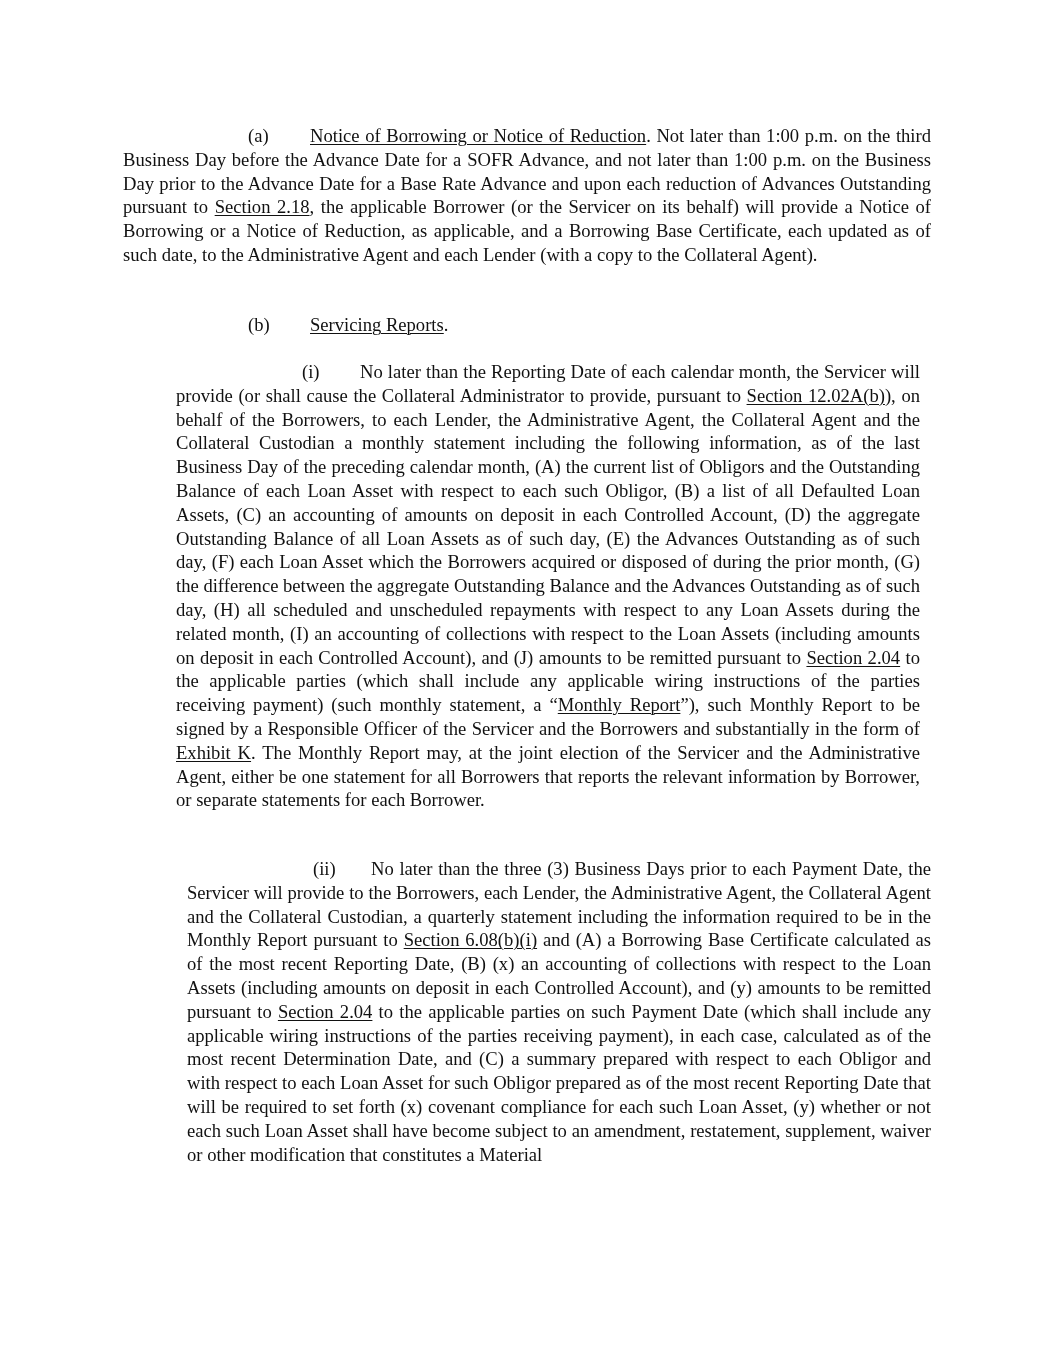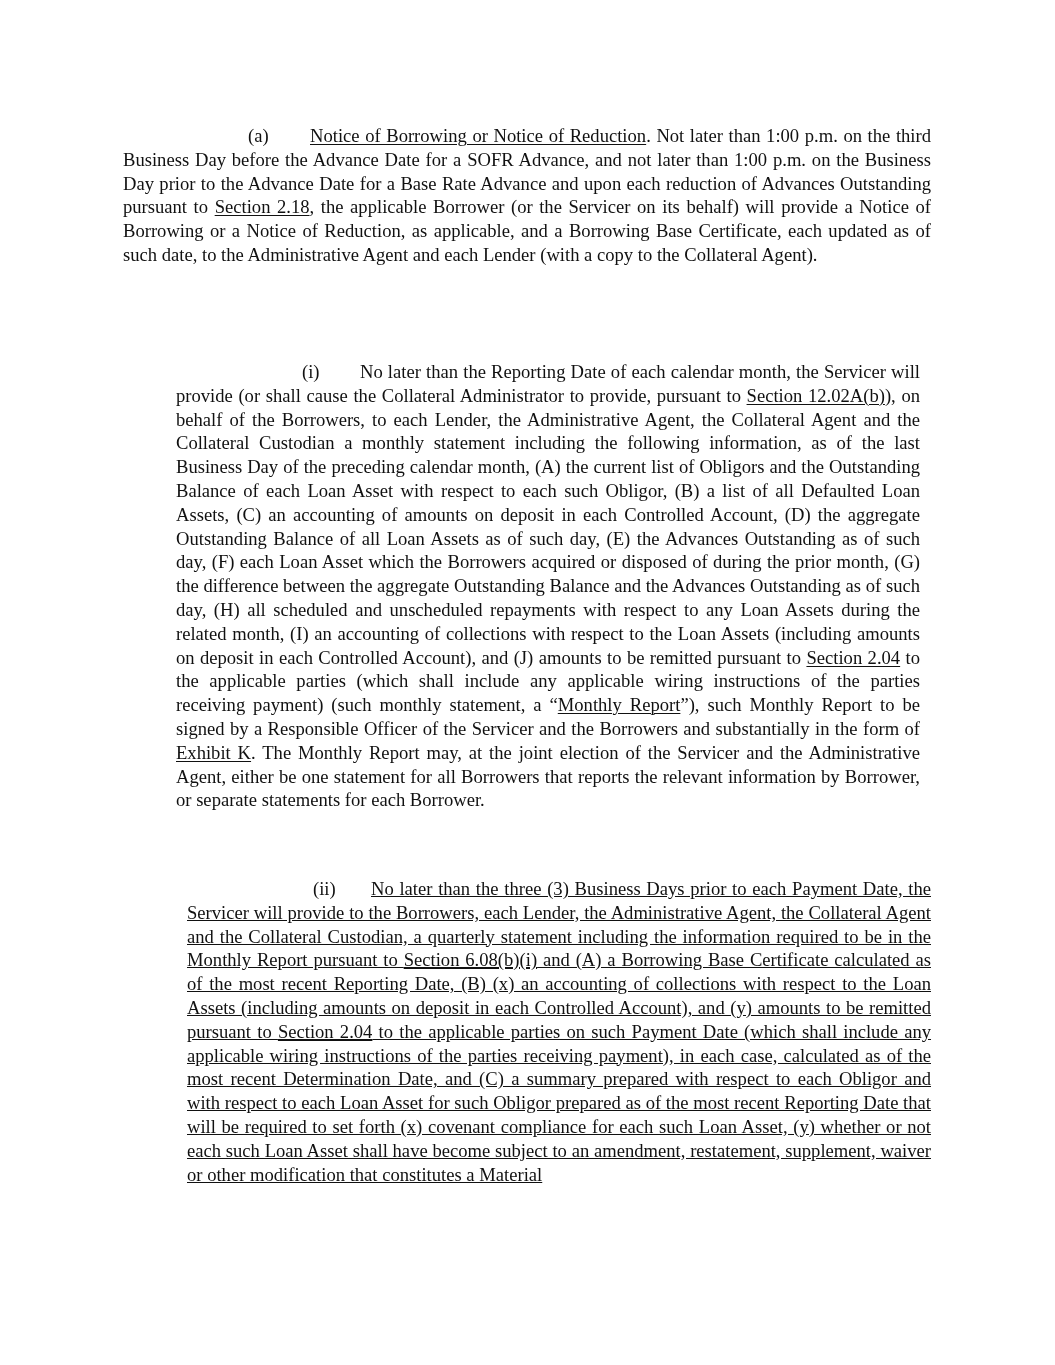--- a/index.html
+++ b/index.html
@@ -7,38 +7,39 @@
   .page {
     position: absolute; left: 0; top: 0; width: 1055px; height: 1117px;
     background: #ffffff; color: #111111;
     font-family: "Liberation Serif", "DejaVu Serif", serif;
     font-size: 18.6px; line-height: 23.8px;
   }
   .para { position: absolute; text-align: justify; text-align-last: left; margin: 0; }
   .para-a { left: 123px; top: 124px; width: 808px; }
   .para-b { left: 123px; top: 313px; width: 808px; }
   .para-i { left: 176px; top: 360px; width: 744px; }
-  .para-ii { left: 187px; top: 877px; width: 744px; text-decoration: underline; }
+  .para-ii { left: 187px; top: 857px; width: 744px; }
   .lbl-a { display: inline-block; padding-left: 125px; width: 62px; }
   .lbl-sub { display: inline-block; padding-left: 126px; width: 58px; }
   .lbl-b { display: inline-block; padding-left: 125px; width: 62px; }
   u, .u { text-decoration: underline; text-underline-offset: 2px; text-decoration-thickness: 1px; }
   .page-number {
     position: absolute; left: 0; width: 1055px; top: 1220px;
     text-align: right; font-size: 14px; line-height: 18px; padding-left: 32px;
   }
   
 </style>
 </head>
 <body>
 
 <div class="page">
 
   <p class="para para-a"><span class="lbl-a">(a)</span><u>Notice of Borrowing or Notice of Reduction</u><span>.  Not later than 1:00 p.m. on the third Business Day before the Advance Date for a SOFR Advance, and not later than 1:00 p.m. on the Business Day prior to the Advance Date for a Base Rate Advance and upon each reduction of Advances Outstanding pursuant to </span><u>Section 2.18</u><span>, the applicable Borrower (or the Servicer on its behalf) will provide a Notice of Borrowing or a Notice of Reduction, as applicable, and a Borrowing Base Certificate, each updated as of such date, to the Administrative Agent and each Lender (with a copy to the Collateral Agent).</span></p>
 
+  <p class="para para-b"><span class="lbl-b">(b)</span><u>Servicing Reports</u><span>.</span></p>
 
   <p class="para para-i"><span class="lbl-sub">(i)</span><span>No later than the Reporting Date of each calendar month, the Servicer will provide (or shall cause the Collateral Administrator to provide, pursuant to </span><u>Section 12.02A(b)</u><span>), on behalf of the Borrowers, to each Lender, the Administrative Agent, the Collateral Agent and the Collateral Custodian a monthly statement including the following information, as of the last Business Day of the preceding calendar month, (A) the current list of Obligors and the Outstanding Balance of each Loan Asset with respect to each such Obligor, (B) a list of all Defaulted Loan Assets, (C) an accounting of amounts on deposit in each Controlled Account, (D) the aggregate Outstanding Balance of all Loan Assets as of such day, (E) the Advances Outstanding as of such day, (F) each Loan Asset which the Borrowers acquired or disposed of during the prior month, (G) the difference between the aggregate Outstanding Balance and the Advances Outstanding as of such day, (H) all scheduled and unscheduled repayments with respect to any Loan Assets during the related month, (I) an accounting of collections with respect to the Loan Assets (including amounts on deposit in each Controlled Account), and (J) amounts to be remitted pursuant to </span><u>Section 2.04</u><span> to the applicable parties (which shall include any applicable wiring instructions of the parties receiving payment) (such monthly statement, a “</span><u>Monthly Report</u><span>”), such Monthly Report to be signed by a Responsible Officer of the Servicer and the Borrowers and substantially in the form of </span><u>Exhibit K</u><span>.  The Monthly Report may, at the joint election of the Servicer and the Administrative Agent, either be one statement for all Borrowers that reports the relevant information by Borrower, or separate statements for each Borrower.</span></p>
 
   <p class="para para-ii"><span class="lbl-sub">(ii)</span><span>No later than the three (3) Business Days prior to each Payment Date, the Servicer will provide to the Borrowers, each Lender, the Administrative Agent, the Collateral Agent and the Collateral Custodian, a quarterly statement including the information required to be in the Monthly Report pursuant to </span><u>Section 6.08(b)(i)</u><span> and (A) a Borrowing Base Certificate calculated as of the most recent Reporting Date, (B) (x) an accounting of collections with respect to the Loan Assets (including amounts on deposit in each Controlled Account), and (y) amounts to be remitted pursuant to </span><u>Section 2.04</u><span> to the applicable parties on such Payment Date (which shall include any applicable wiring instructions of the parties receiving payment), in each case, calculated as of the most recent Determination Date, and (C) a summary prepared with respect to each Obligor and with respect to each Loan Asset for such Obligor prepared as of the most recent Reporting Date that will be required to set forth (x) covenant compliance for each such Loan Asset, (y) whether or not each such Loan Asset shall have become subject to an amendment, restatement, supplement, waiver or other modification that constitutes a Material</span></p>
 
   <div class="page-number">137</div>
 
 </div>
 
 </body></html>

